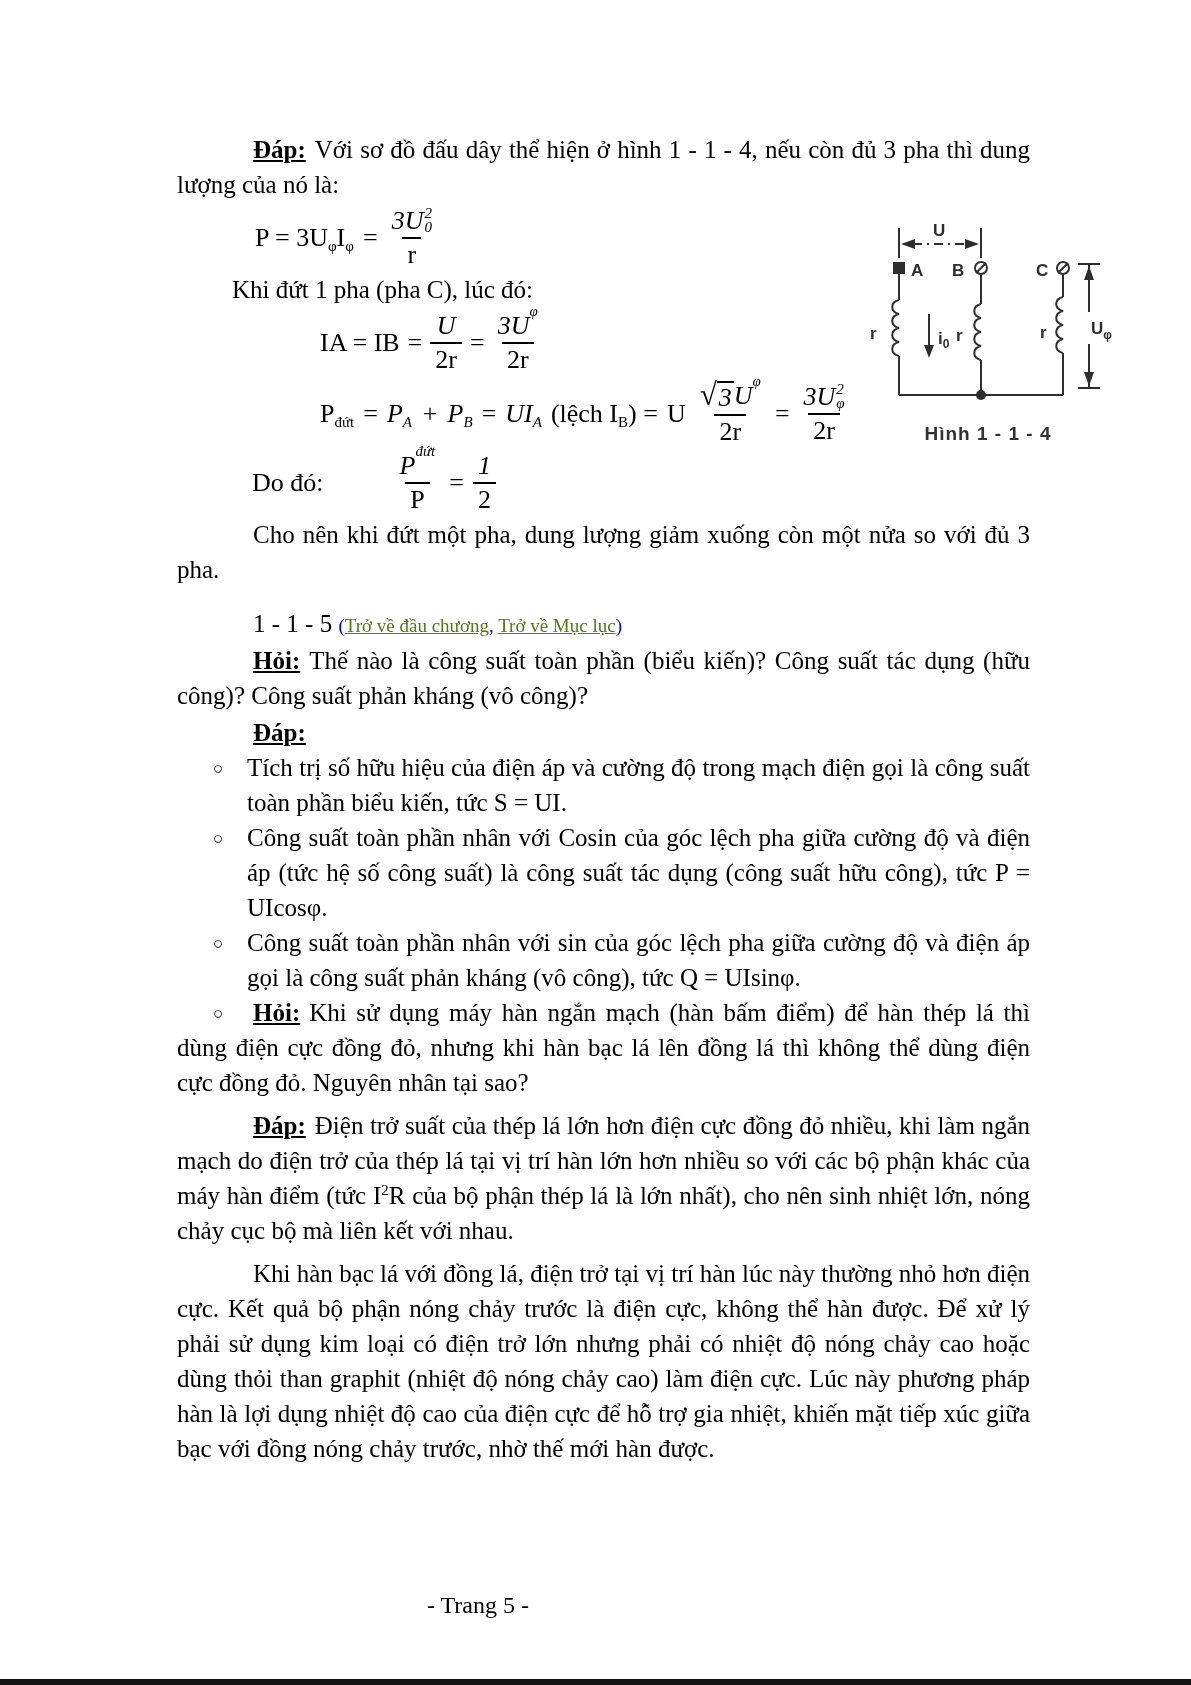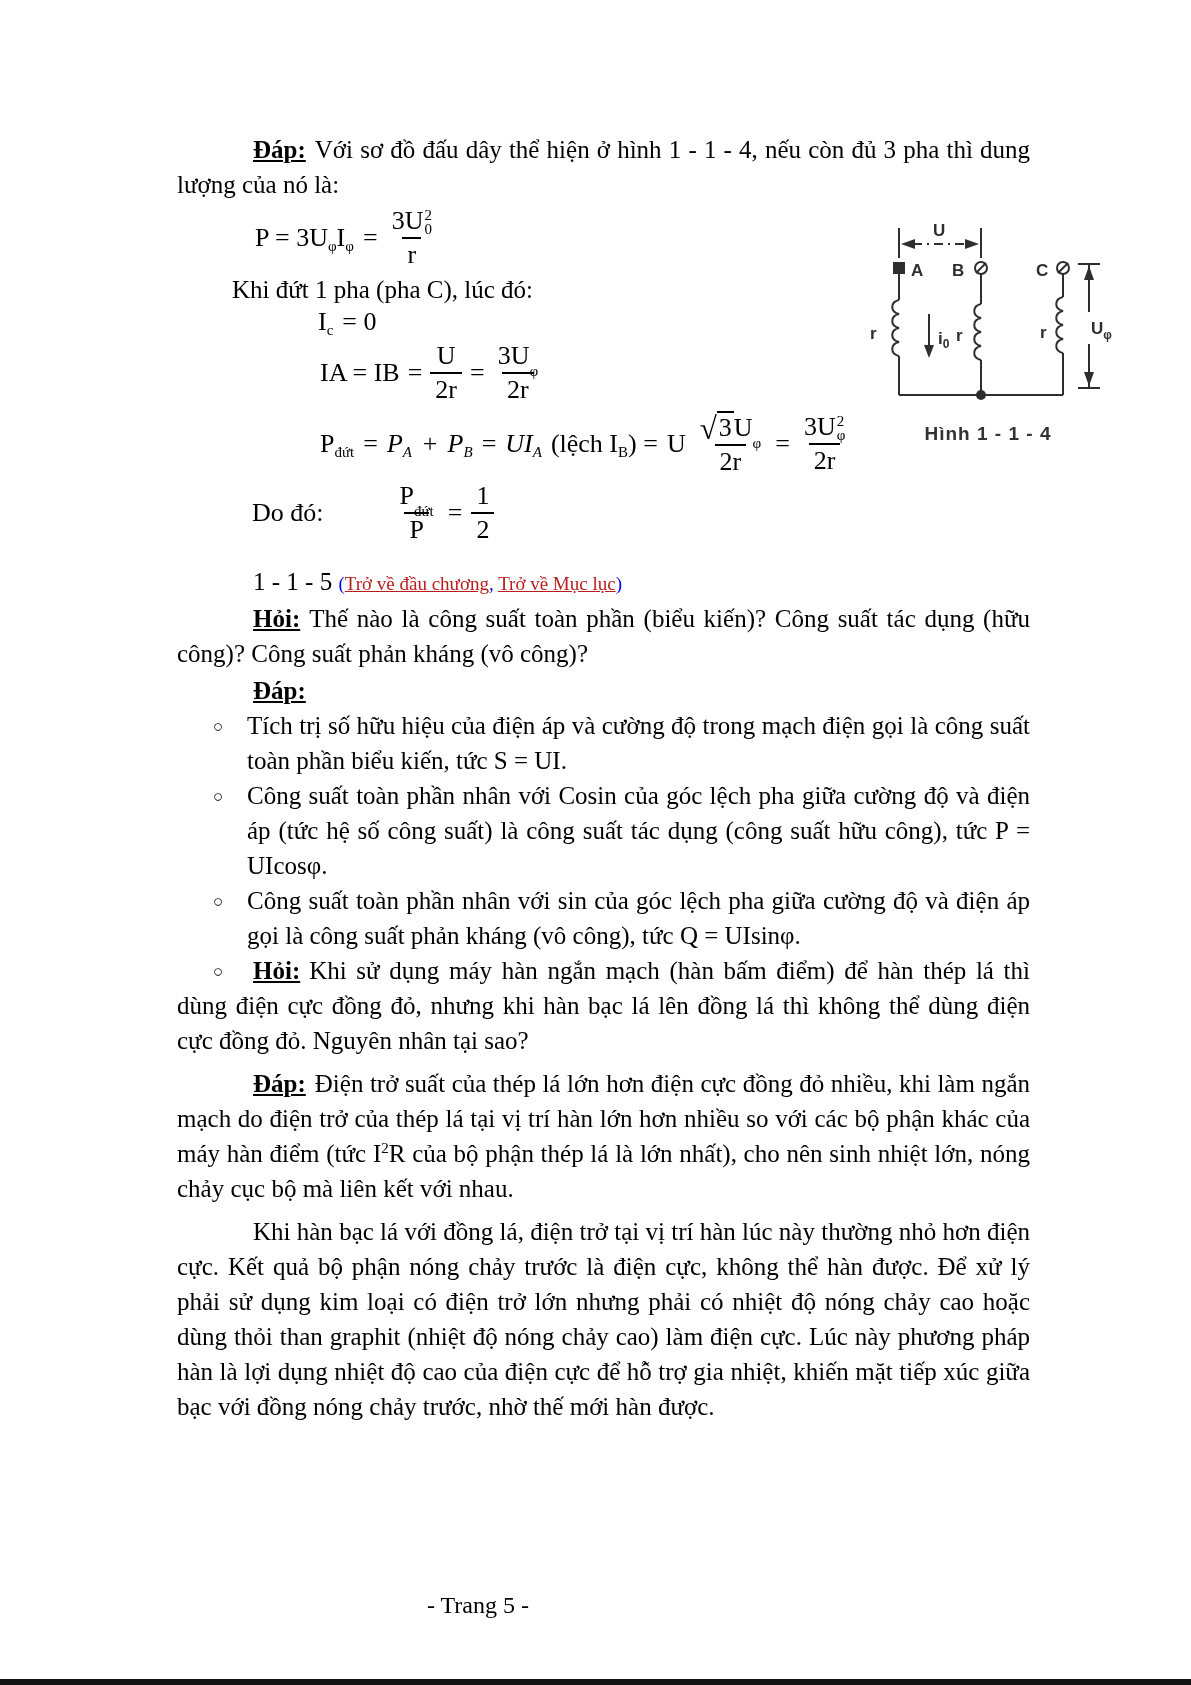--- a/index.html
+++ b/index.html
@@ -6,34 +6,34 @@
   .page{position:relative;width:1191px;height:1685px;background:#ffffff;overflow:hidden;
         font-family:"Liberation Serif","DejaVu Serif",serif;color:#000;font-size:25px;}
   .content{position:absolute;left:177px;top:132px;width:853px;}
   .para{margin:0;text-align:justify;line-height:35px;}
   .ind{text-indent:76px;}
   .qa-label{font-weight:bold;text-decoration:underline;margin-right:9px;}
   .plain{ text-align:left;}
   
   .feq{display:flex;align-items:center;gap:9px;font-size:26px;line-height:30px;}
   .frac{display:inline-flex;flex-direction:column;align-items:center;}
-  .frac .num{padding:0 5px;display:flex;align-items:flex-end;}
+  .frac .num{padding:0 5px;display:flex;align-items:flex-start;font-style:italic;}
   .frac .den{border-top:2px solid #000;padding:1px 5px 0 5px;margin-top:1px;}
   sub.s,sup.s{font-size:15px;line-height:0;}
   sub.s{vertical-align:-5px;}
   sup.s{vertical-align:9px;}
   .ss{display:inline-flex;flex-direction:column;justify-content:center;font-size:15px;
       line-height:14px;vertical-align:middle;margin-left:1px;}
   .it{font-style:italic;}
   .sqrt-sym{font-size:1.2em;line-height:0.9;}
   .rad{border-top:2px solid #000;padding:0 2px;}
   
   .heading{margin:0;line-height:34px;padding-left:76px;}
   .linkwrap{color:#0000ee;font-size:19px;}
-  .doclink{color:#b91c1c;text-decoration:underline;cursor:pointer;}
+  .doclink{color:#4d7c0f;text-decoration:underline;cursor:pointer;}
   
   ul.blist{margin:0;padding:0;list-style:none;}
   ul.blist li{position:relative;padding-left:36px;margin:0 0 0 34px;text-align:justify;line-height:35px;}
   .blt{position:absolute;left:2px;top:1px;font-size:17px;}
   
   .figure-wrap{position:absolute;left:816px;top:192px;width:302px;height:258px;}
   .figure-wrap svg text{font-family:"Liberation Sans","DejaVu Sans",sans-serif;
       font-weight:600;fill:#2e2e2e;font-size:17px;}
   .figure-wrap svg text.cap{font-size:19px;font-weight:bold;fill:#333;letter-spacing:1px;}
   .figure-wrap svg .sv-sub{font-size:12px;}
@@ -60,24 +60,20 @@
               <span>2</span>
               <span>0</span>
             </span>
           </span>
         <span class="den">r</span>
       </span>
     </div>
 
     <p class="para plain mt2" style="padding-left:55px;">Khi đứt 1 pha (pha C), lúc đó:</p>
 
-    <div class="feq" style="margin-left:141px;">
-      <span><span>I</span><sub class="s">c</sub></span>
-      <span>= 0</span>
-    </div>
 
     <div class="feq mt4" style="margin-left:143px;gap:8px;">
       <span>IA = IB</span>
       <span>=</span>
       <span class="frac">
         <span class="num">U</span>
         <span class="den">2r</span>
       </span>
       <span>=</span>
       <span class="frac">
@@ -130,20 +126,21 @@
           </span>
         <span class="den">P</span>
       </span>
       <span>=</span>
       <span class="frac">
         <span class="num">1</span>
         <span class="den">2</span>
       </span>
     </div>
 
+    <p class="para ind mt2">Cho nên khi đứt một pha, dung lượng giảm xuống còn một nửa so với đủ 3 pha.</p>
 
     <p class="heading mt20">
       <span>1 - 1 - 5</span>
       <span class="linkwrap"><span>(</span><a class="doclink">Trở về đầu chương</a><span>, </span><a class="doclink">Trở về Mục lục</a><span>)</span></span>
     </p>
     <p class="para ind"><span class="qa-label">Hỏi:</span><span>Thế nào là công suất toàn phần (biểu kiến)? Công suất tác dụng (hữu công)? Công suất phản kháng (vô công)?</span></p>
     <p class="para mt2" style="padding-left:76px;"><span class="qa-label">Đáp:</span></p>
 
     <ul class="blist mt8">
       <li>

